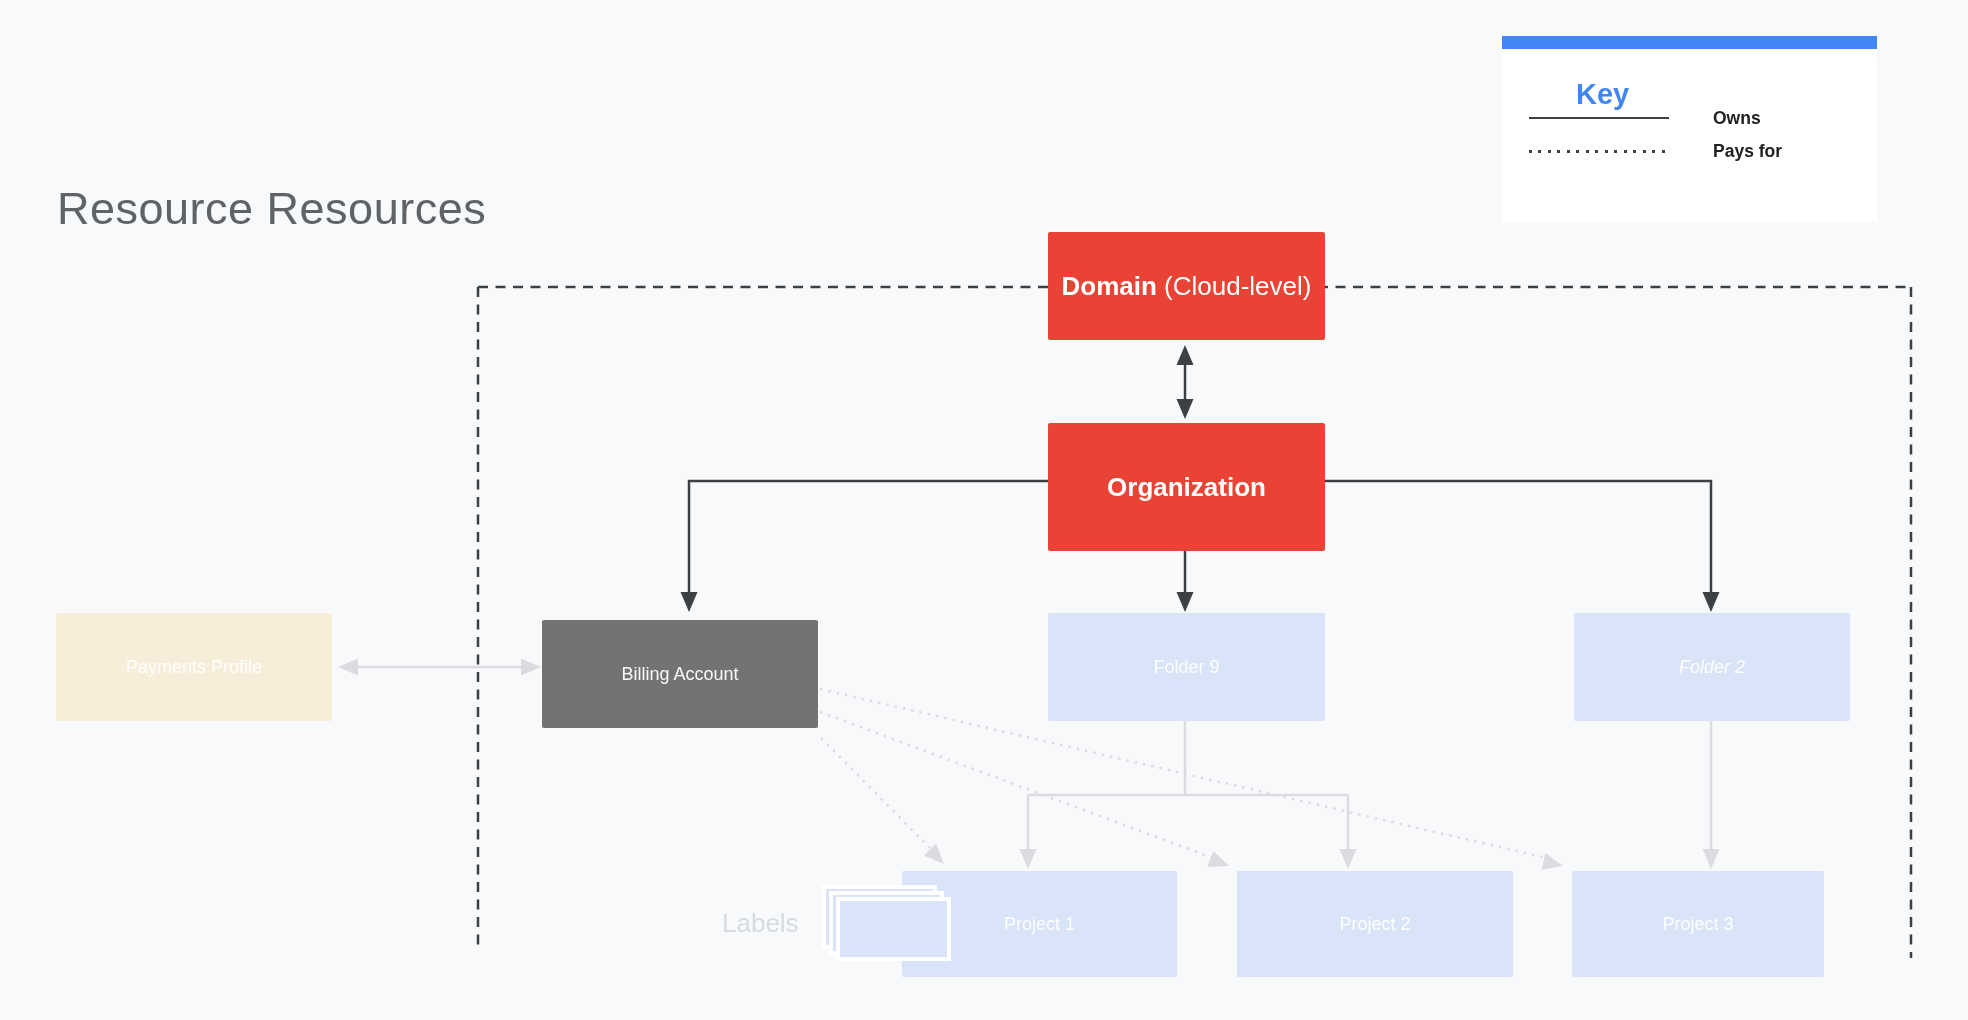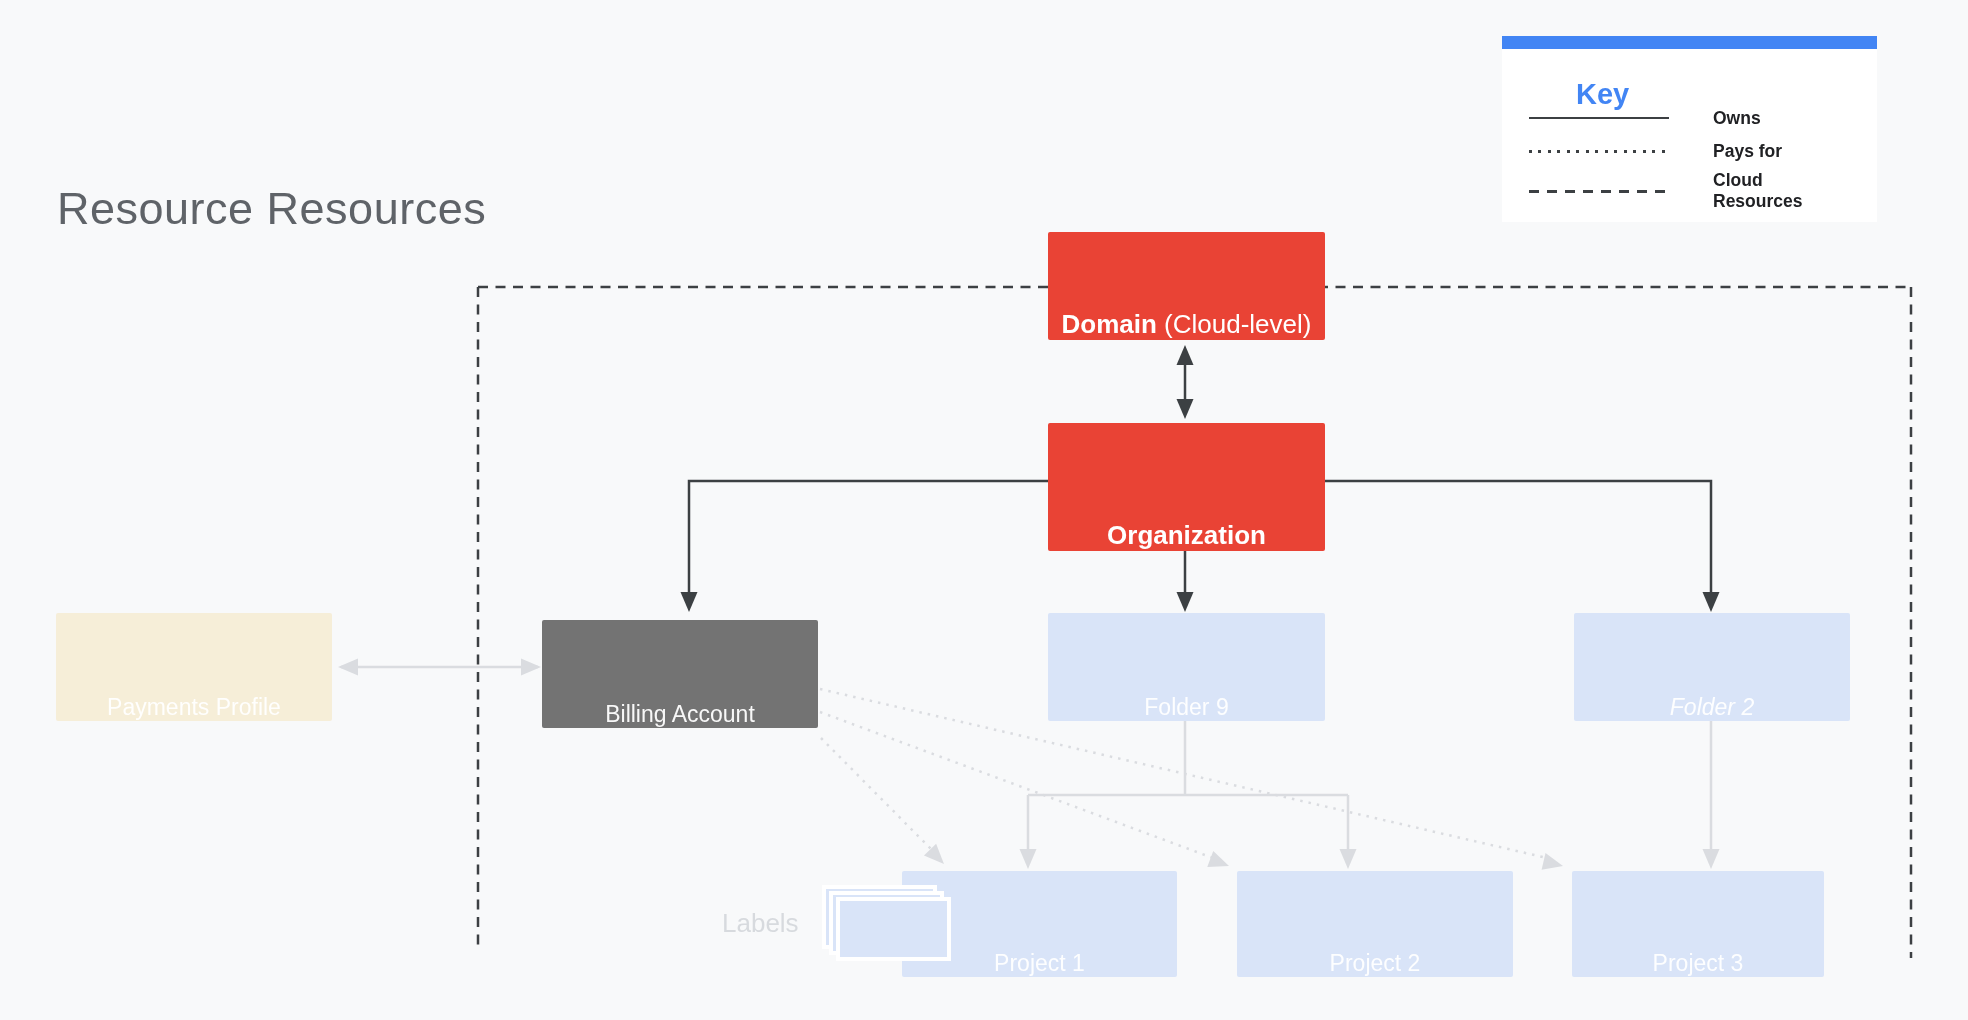--- a/index.html
+++ b/index.html
@@ -31,25 +31,25 @@
   #key-row-1{top:104px;height:22px;}
   #key-row-2{top:131px;height:48px;}
   .key-line{width:140px;height:3px;margin-right:44px;flex:none;}
   .key-line.solid{background:#3C4043;height:2.5px;}
   .key-line.dotted{background:repeating-linear-gradient(to right,#3C4043 0 2.5px,transparent 2.5px 9.5px);}
   .key-line.dashed{background:repeating-linear-gradient(to right,#3C4043 0 10px,transparent 10px 18px);}
   .key-label{font-size:17.5px;font-weight:bold;color:#202124;line-height:21px;width:118px;}
 
   
   .node{
-    position:absolute;display:flex;align-items:flex-end;justify-content:center;
+    position:absolute;display:flex;align-items:center;justify-content:center;
     border-radius:2px;z-index:1;text-align:center;
   }
   .node.red{background:#E94335;color:#FFFFFF;font-size:26px;}
-  .node.pastel{font-size:23px;color:rgba(255,255,255,.95);}
+  .node.pastel{font-size:18px;color:rgba(255,255,255,.95);}
   .node.blue{background:#D9E4F8;}
   .node.green{background:#737373;margin-top:7px;}
   .node.cream{background:#F6EED8;}
 
   #node-domain      {left:1048px;top:232px;width:277px;height:108px;}
   #node-organization{left:1048px;top:423px;width:277px;height:128px;font-weight:bold;}
   #node-payments    {left:56px;  top:613px;width:276px;height:108px;}
   #node-billing     {left:542px; top:613px;width:276px;height:108px;}
   #node-folder1     {left:1048px;top:613px;width:277px;height:108px;}
   #node-folder2     {left:1574px;top:613px;width:276px;height:108px;font-style:italic;}
@@ -128,24 +128,20 @@
   <div id="key-title">Key</div>
 
   <div class="key-row" id="key-row-0">
     <div class="key-line solid"></div>
     <div class="key-label">Owns</div>
   </div>
   <div class="key-row" id="key-row-1">
     <div class="key-line dotted"></div>
     <div class="key-label">Pays for</div>
   </div>
-  <div class="key-row" id="key-row-2">
-    <div class="key-line dashed"></div>
-    <div class="key-label">Cloud Resources</div>
-  </div>
 </div>
 
 <div class="node red" id="node-domain">
   <span><b>Domain</b><span> (Cloud-level)</span></span>
 </div>
 
 <div class="node red" id="node-organization">
   <span>Organization</span>
 </div>
 

